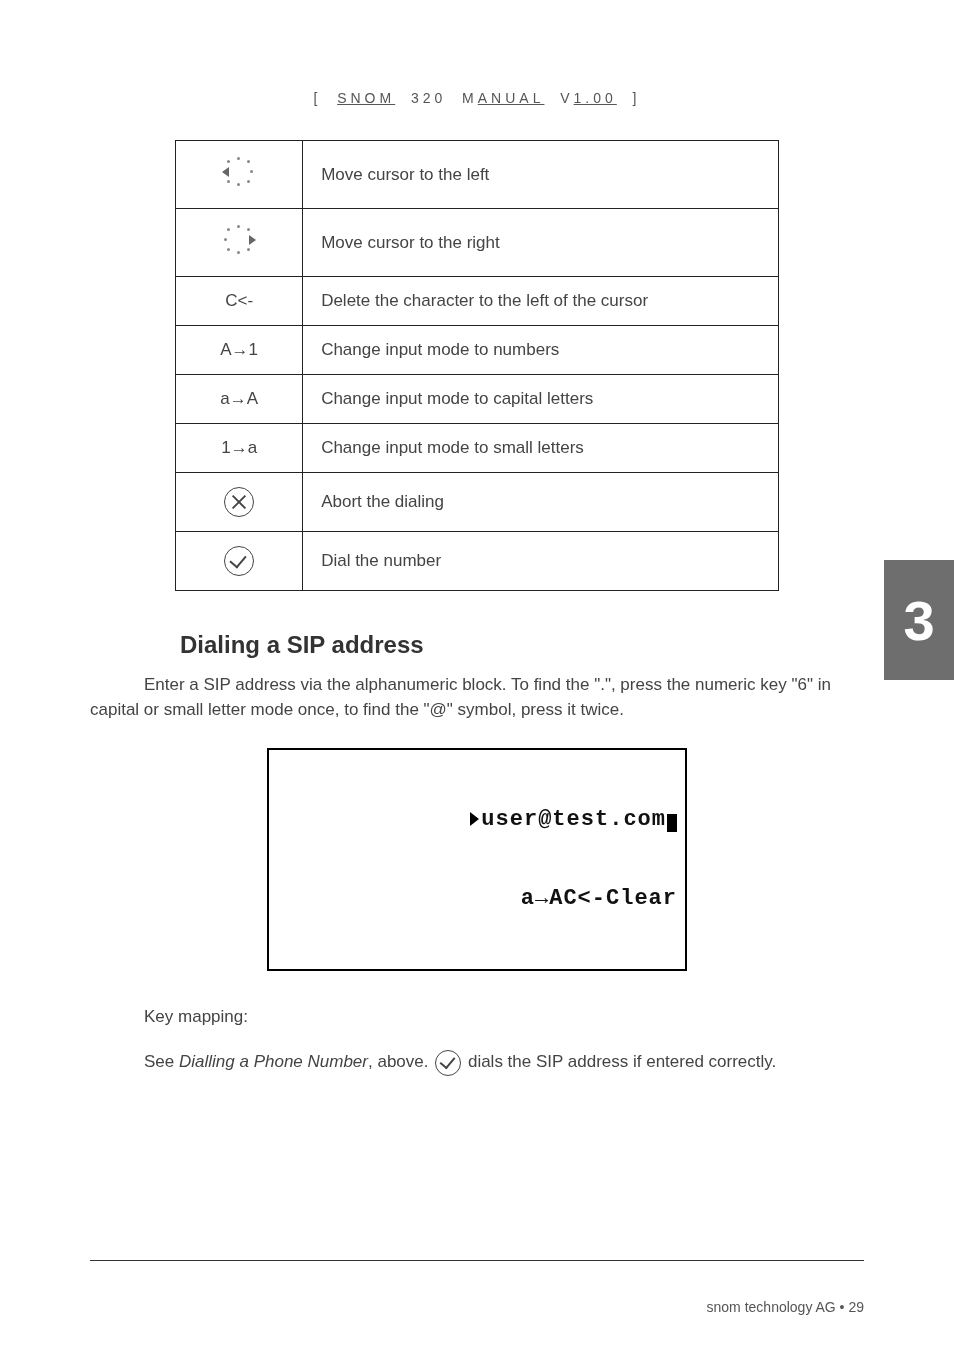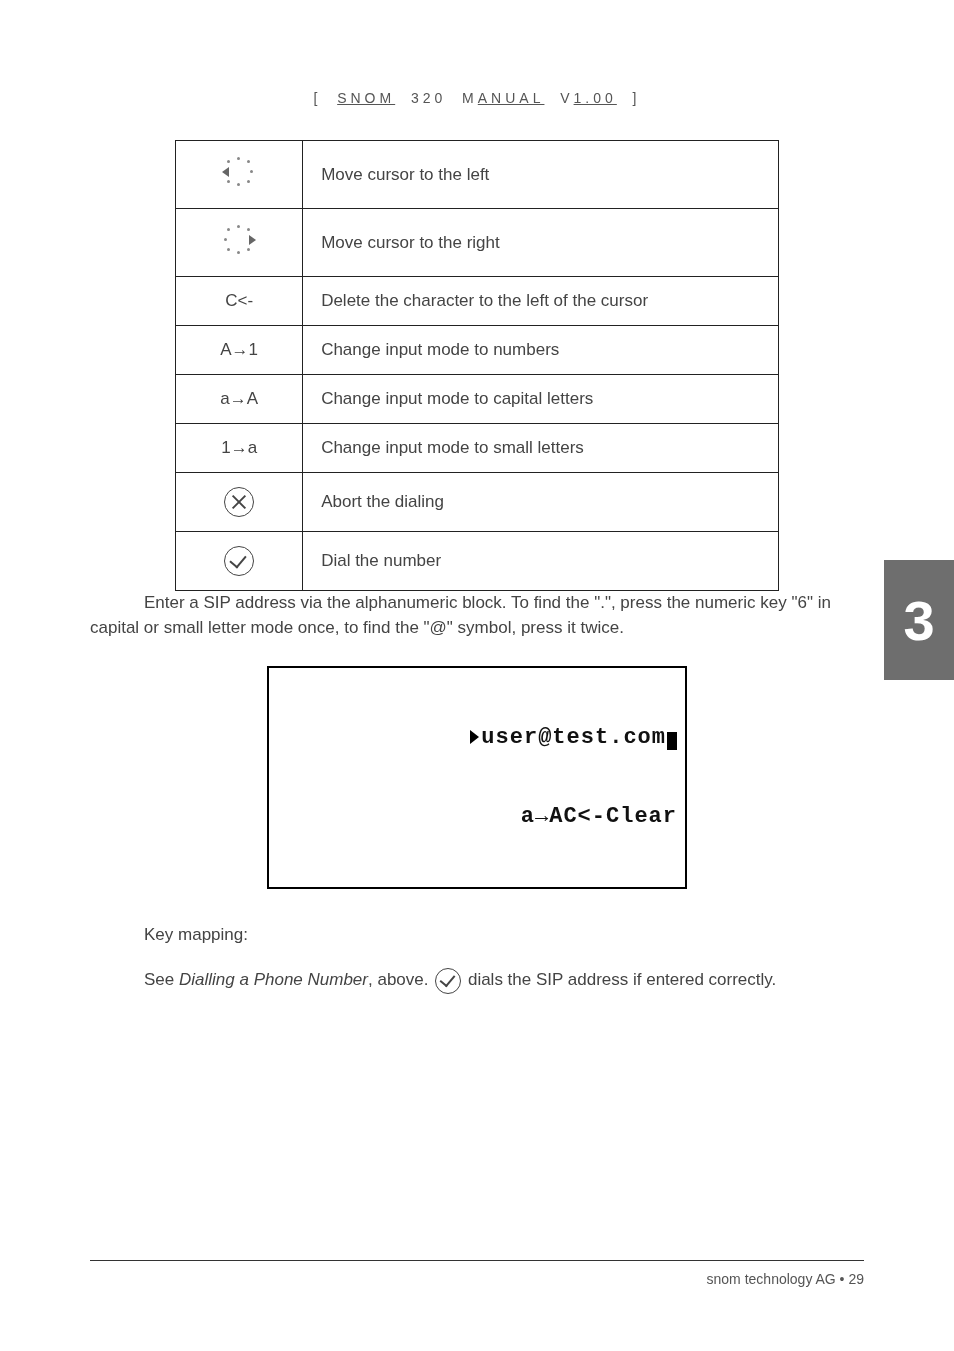--- a/index.html
+++ b/index.html
@@ -199,21 +199,21 @@
     border: none;
     border-top: 1.5px solid #333;
     margin: 0;
     position:absolute;
     bottom:90px;
     left:90px;
     right:90px;
   }
   .footer {
     position:absolute;
-    bottom:64px;
+    bottom:36px;
     right:90px;
     font-size:14px;
     color:#555;
   }
 </style>
 </head>
 <body>
 
 <div class="page">
 
@@ -272,20 +272,21 @@
     </tr>
     <tr>
       <td class="key">
         <span class="round-btn check"></span>
       </td>
       <td>Dial the number</td>
     </tr>
   </tbody>
     </table>
 
+  <h2 class="section">Dialing a SIP address</h2>
 
   <p class="body">Enter a SIP address via the alphanumeric block.  To find the ".", press the numeric key "6" in capital or small letter mode once, to find the "@" symbol, press it twice.</p>
 
   <div class="lcd">
     <div class="row">
       <span><span class="tri-right"></span><span>user@test.com</span><span class="cursor"></span></span>
       <span></span>
     </div>
     <div class="row">
       <span>a→A</span>

